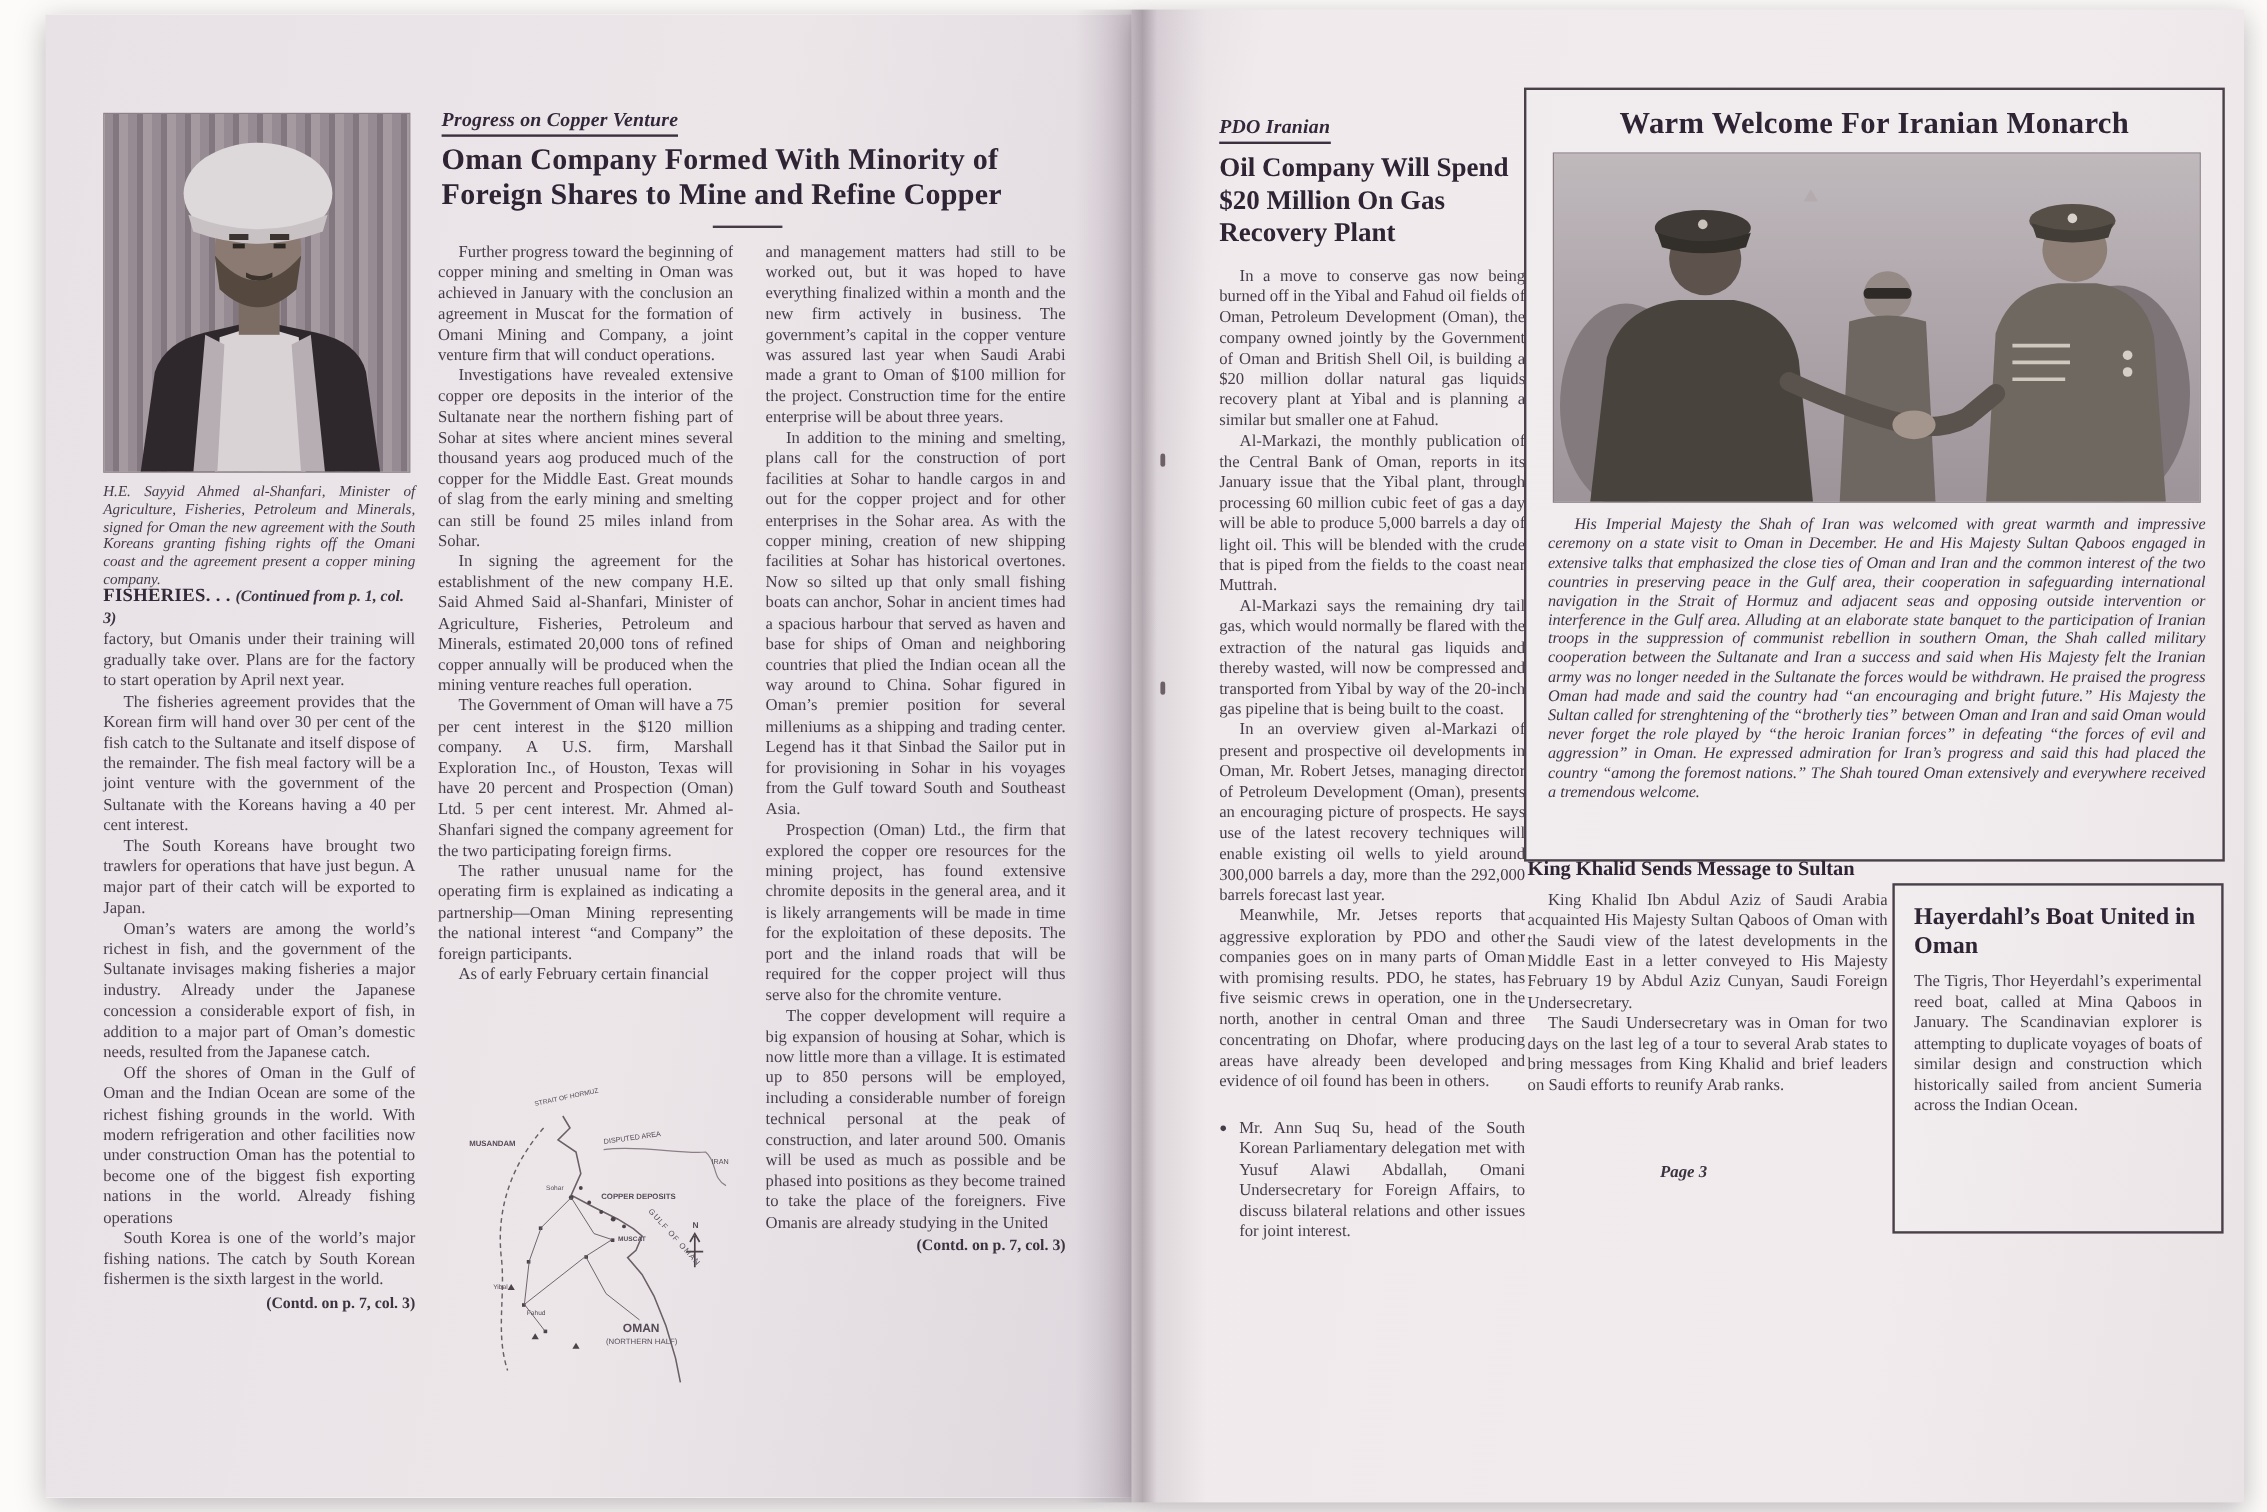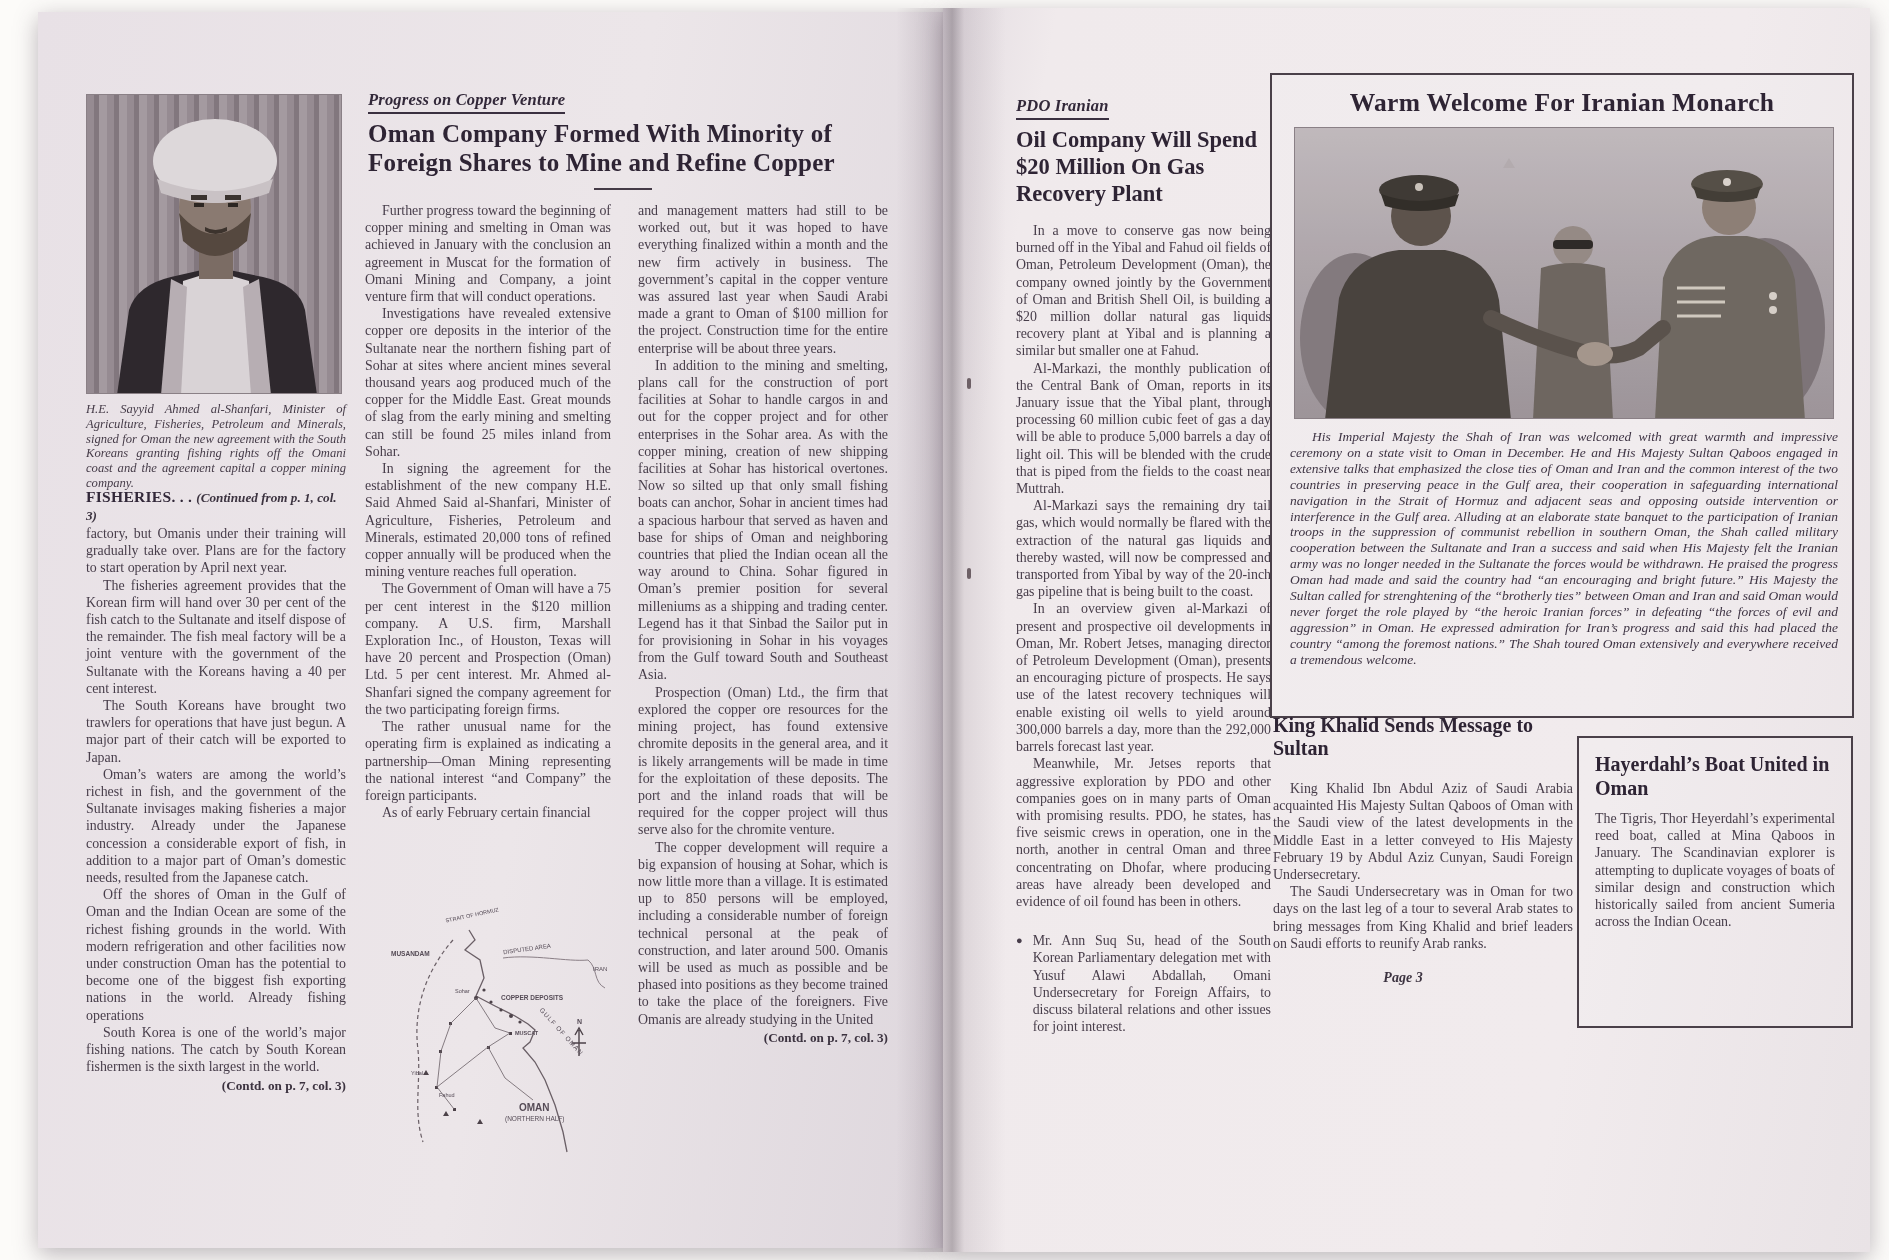--- a/index.html
+++ b/index.html
@@ -22,21 +22,21 @@
   .kicker{display:inline-block;font-size:16.5px;font-weight:bold;font-style:italic;color:#322839;
     border-bottom:2px solid #3a3040;padding-bottom:2px;letter-spacing:.2px;}
   .photo-frame{border:1px solid #8a8086;box-sizing:border-box;overflow:hidden;}
   .cap{font-size:12.6px;line-height:14.8px;font-style:italic;text-align:justify;color:#453b48;margin:0;}
   .fish-h{font-size:15.5px;font-weight:bold;color:#322839;letter-spacing:.3px;}
   .fish-cont{font-size:13.2px;font-weight:bold;font-style:italic;color:#3c3340;}
   .hl{font-weight:bold;color:#2e2434;margin:0;}
   .hl-copper{font-size:25px;line-height:1.14;letter-spacing:.2px;}
   .hl-pdo{font-size:22.5px;line-height:1.2;}
   .hl-monarch{font-size:25.5px;line-height:1.1;text-align:center;letter-spacing:.3px;}
-  .hl-khalid{font-size:20px;line-height:1.15;}
+  .hl-khalid{font-size:17px;line-height:1.15;}
   .hl-heyer{font-size:20px;line-height:1.2;}
   .rule{background:#453b47;}
   .bullet{display:flex;margin:22px 0 0;}
   .bullet .dot{font-size:11px;line-height:17.2px;color:#473d4a;margin-right:10px;}
   .mcap{font-size:13.5px;line-height:15.9px;font-style:italic;text-align:justify;color:#3e3444;margin:0;text-indent:22px;}
   .footer{font-size:14px;font-weight:bold;font-style:italic;color:#3c3340;text-align:center;}
   .maplab{position:absolute;font-family:"Liberation Sans","DejaVu Sans",sans-serif;color:#554b56;white-space:nowrap;}
   .box{border:2px solid #4a4049;box-sizing:border-box;background:rgba(255,255,255,.06);}
 </style>
 </head>
@@ -62,21 +62,21 @@
           <path d="M70 84 Q128 108 186 84 L182 98 Q128 118 74 98 Z" fill="#c9c2c5"></path>
           <rect x="104" y="100" width="16" height="5" fill="#3a332f"></rect>
           <rect x="138" y="100" width="16" height="5" fill="#3a332f"></rect>
           <rect x="107" y="108" width="10" height="4" fill="#2c2622"></rect>
           <rect x="141" y="108" width="10" height="4" fill="#2c2622"></rect>
           <path d="M118 132 Q128 138 140 132 L140 136 Q128 142 118 136 Z" fill="#3c332d"></path>
         </svg>
       </div>
 
       <div class="abs" style="left:48px;top:390px;width:260px;">
-        <p class="cap">H.E. Sayyid Ahmed al-Shanfari, Minister of Agriculture, Fisheries, Petroleum and Minerals, signed for Oman the new agreement with the South Koreans granting fishing rights off the Omani coast and the agreement capital a copper mining company.</p>
+        <p class="cap">H.E. Sayyid Ahmed al-Shanfari, Minister of Agriculture, Fisheries, Petroleum and Minerals, signed for Oman the new agreement with the South Koreans granting fishing rights off the Omani coast and the agreement present a copper mining company.</p>
       </div>
 
       <div class="abs" style="left:48px;top:476px;width:260px;">
         <div style="margin-bottom:1px;">
           <span class="fish-h">FISHERIES. . .</span>
           <span class="fish-cont">(Continued from p. 1, col. 3)</span>
         </div>
         <p class="bp noind">factory, but Omanis under their training will gradually take over. Plans are for the factory to start operation by April next year.</p>
         <p class="bp">The fisheries agreement provides that the Korean firm will hand over 30 per cent of the fish catch to the Sultanate and itself dispose of the remainder. The fish meal factory will be a joint venture with the government of the Sultanate with the Koreans having a 40 per cent interest.</p>
         <p class="bp">The South Koreans have brought two trawlers for operations that have just begun. A major part of their catch will be exported to Japan.</p>
@@ -202,21 +202,21 @@
             <path d="M208 40 L214 30 L220 40 Z" fill="#b3abae"></path>
           </svg>
         </div>
         <div style="position:absolute;left:18px;top:354px;width:548px;height:278px;overflow:hidden;">
           <p class="mcap">His Imperial Majesty the Shah of Iran was welcomed with great warmth and impressive ceremony on a state visit to Oman in December. He and His Majesty Sultan Qaboos engaged in extensive talks that emphasized the close ties of Oman and Iran and the common interest of the two countries in preserving peace in the Gulf area, their cooperation in safeguarding international navigation in the Strait of Hormuz and adjacent seas and opposing outside intervention or interference in the Gulf area. Alluding at an elaborate state banquet to the participation of Iranian troops in the suppression of communist rebellion in southern Oman, the Shah called military cooperation between the Sultanate and Iran a success and said when His Majesty felt the Iranian army was no longer needed in the Sultanate the forces would be withdrawn. He praised the progress Oman had made and said the country had “an encouraging and bright future.” His Majesty the Sultan called for strenghtening of the “brotherly ties” between Oman and Iran and said Oman would never forget the role played by “the heroic Iranian forces” in defeating “the forces of evil and aggression” in Oman. He expressed admiration for Iran’s progress and said this had placed the country “among the foremost nations.” The Shah toured Oman extensively and everywhere received a tremendous welcome.</p>
         </div>
       </div>
 
       <div class="abs" style="left:330px;top:706px;width:300px;">
         <h2 class="hl hl-khalid">King Khalid Sends Message to Sultan</h2>
-        <div style="margin-top:20px;">
+        <div style="margin-top:8px;">
           <p class="bp">King Khalid Ibn Abdul Aziz of Saudi Arabia acquainted His Majesty Sultan Qaboos of Oman with the Saudi view of the latest developments in the Middle East in a letter conveyed to His Majesty February 19 by Abdul Aziz Cunyan, Saudi Foreign Undersecretary.</p>
           <p class="bp">The Saudi Undersecretary was in Oman for two days on the last leg of a tour to several Arab states to bring messages from King Khalid and brief leaders on Saudi efforts to reunify Arab ranks.</p>
         </div>
       </div>
 
       <div class="abs box" style="left:634px;top:728px;width:276px;height:292px;padding:14px 16px;">
         <h2 class="hl hl-heyer">Hayerdahl’s Boat United in Oman</h2>
         <div style="margin-top:10px;">
           <p class="bp noind">The Tigris, Thor Heyerdahl’s experimental reed boat, called at Mina Qaboos in January. The Scandinavian explorer is attempting to duplicate voyages of boats of similar design and construction which historically sailed from ancient Sumeria across the Indian Ocean.</p>
         </div>

